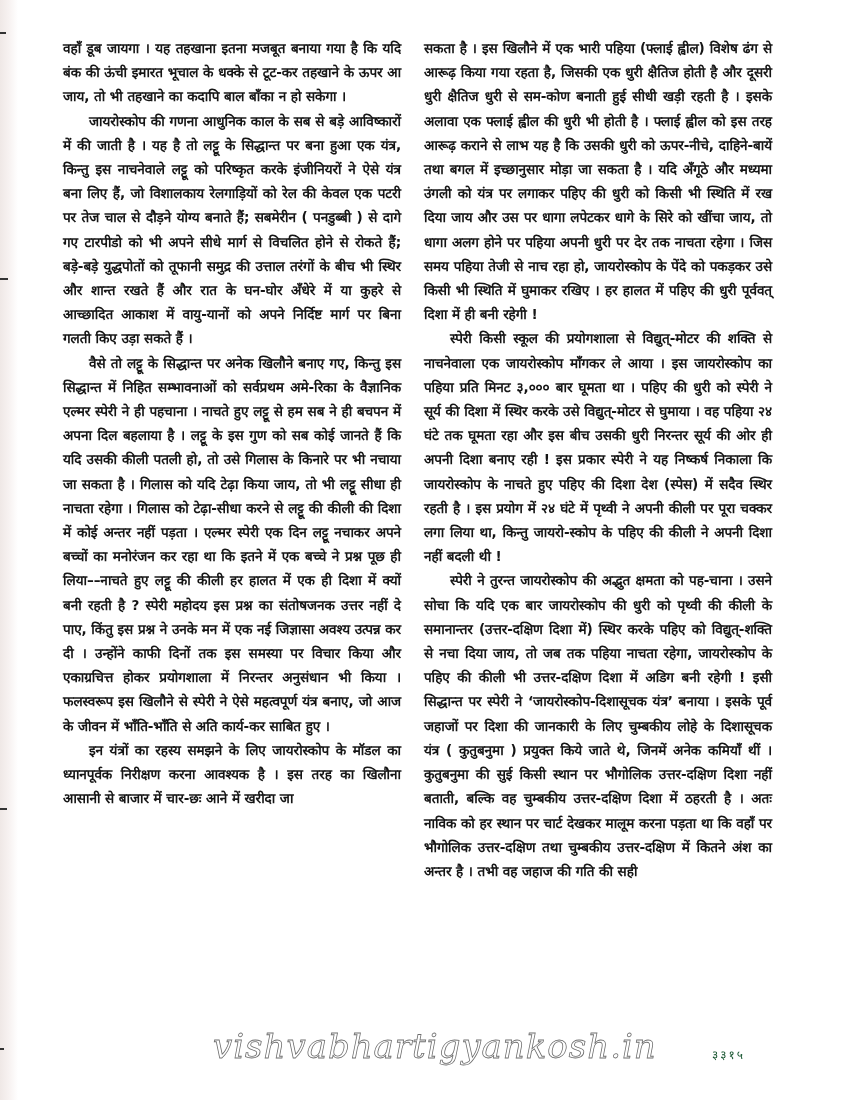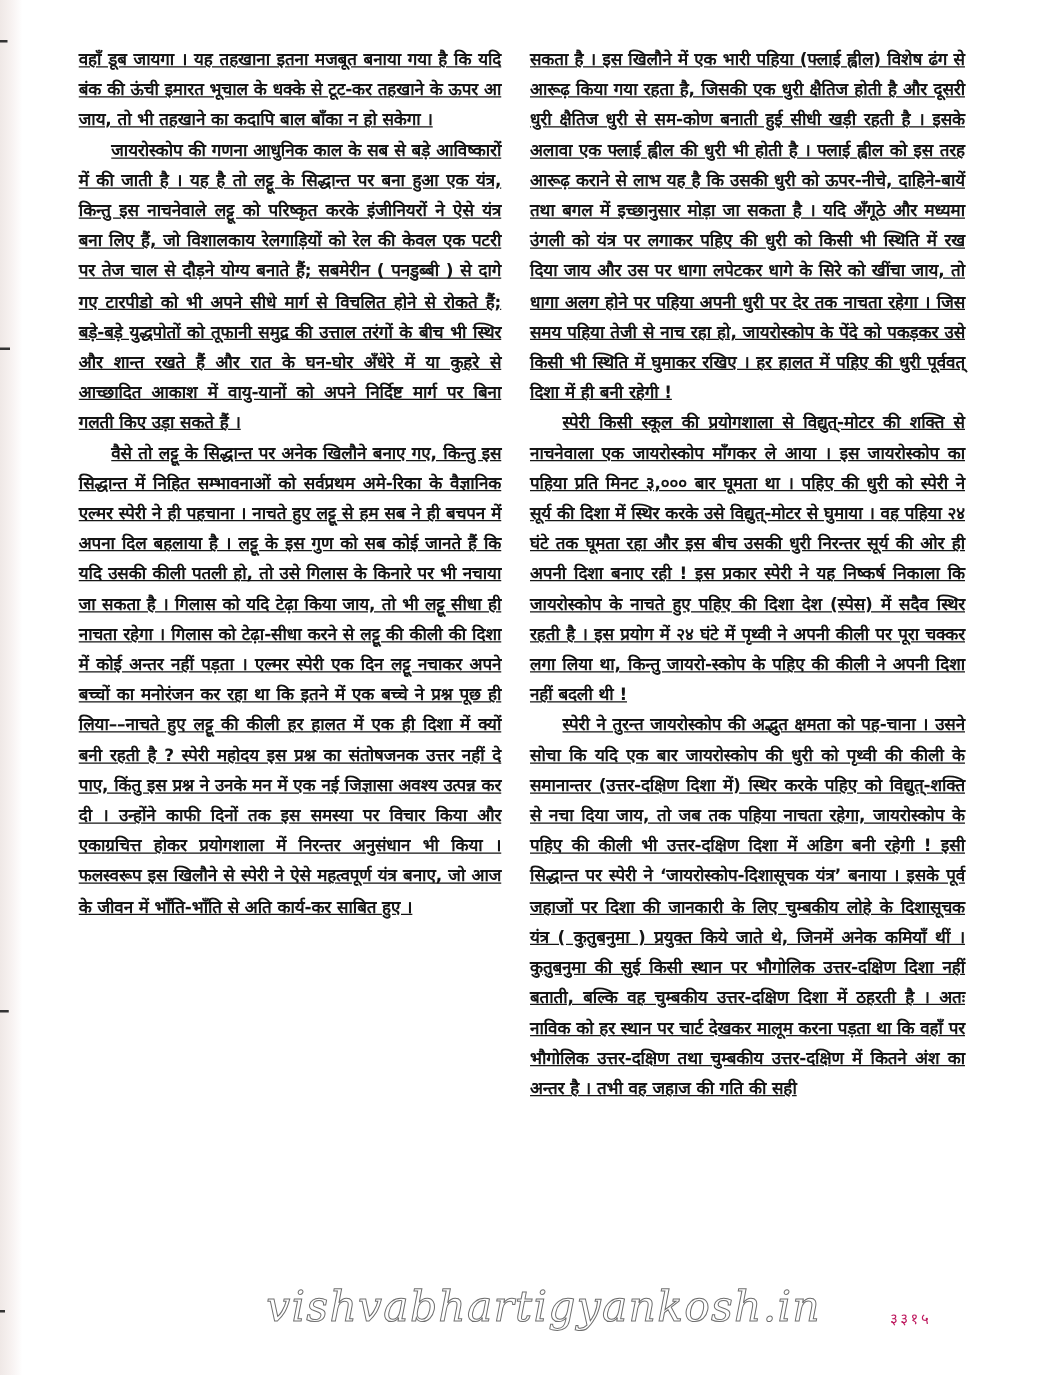--- a/index.html
+++ b/index.html
@@ -15,33 +15,33 @@
   }
   .edge-mark { position: absolute; left: 0; height: 2px; background: #333; }
   .page { position: absolute; left: 0; top: 0; width: 841px; height: 1100px; }
   .column {
     position: absolute; top: 36px;
     font-size: 13.6px; line-height: 24.2px; font-weight: bold;
     text-align: justify; letter-spacing: -0.1px;
   }
   .col-left { left: 63px; width: 338px; }
   .col-right { left: 424px; width: 348px; }
-  .column p { margin: 0; text-indent: 0; text-decoration: underline; }
+  .column p { margin: 0; text-indent: 0; }
   .column p.indent { text-indent: 26px; }
   .section-heading {
     text-align: center; font-weight: normal; font-size: 17px;
     margin: 18px 0 10px 0; line-height: 30px;
   }
   .footer-title {
     position: absolute; left: 55px; top: 1104px;
     font-size: 14px; color: #444; font-weight: normal;
   }
   .page-number {
     position: absolute; left: 712px; top: 1046px;
-    font-size: 12px; color: #be185d; letter-spacing: 2px;
+    font-size: 12px; color: #14532d; letter-spacing: 2px;
   }
   .watermark {
     position: absolute; left: 213px; top: 1026px;
     font-family: "DejaVu Serif", serif; font-style: italic;
     font-size: 34px; letter-spacing: 1px;
     color: transparent; -webkit-text-stroke: 0.8px #555;
     opacity: 0.85; white-space: nowrap;
   }
 </style>
 </head>
@@ -52,20 +52,21 @@
 <div class="edge-mark" style="top:278px;width:8px;"></div>
 <div class="edge-mark" style="top:808px;width:7px;"></div>
 <div class="edge-mark" style="top:1048px;width:4px;"></div>
 
 <div class="page">
 
   <div class="column col-left">
     <p>वहाँ डूब जायगा । यह तहखाना इतना मजबूत बनाया गया है कि यदि बंक की ऊंची इमारत भूचाल के धक्के से टूट-कर तहखाने के ऊपर आ जाय, तो भी तहखाने का कदापि बाल बाँका न हो सकेगा ।</p>
     <p class="indent">जायरोस्कोप की गणना आधुनिक काल के सब से बड़े आविष्कारों में की जाती है । यह है तो लट्टू के सिद्धान्त पर बना हुआ एक यंत्र, किन्तु इस नाचनेवाले लट्टू को परिष्कृत करके इंजीनियरों ने ऐसे यंत्र बना लिए हैं, जो विशालकाय रेलगाड़ियों को रेल की केवल एक पटरी पर तेज चाल से दौड़ने योग्य बनाते हैं; सबमेरीन ( पनडुब्बी ) से दागे गए टारपीडो को भी अपने सीधे मार्ग से विचलित होने से रोकते हैं; बड़े-बड़े युद्धपोतों को तूफानी समुद्र की उत्ताल तरंगों के बीच भी स्थिर और शान्त रखते हैं और रात के घन-घोर अँधेरे में या कुहरे से आच्छादित आकाश में वायु-यानों को अपने निर्दिष्ट मार्ग पर बिना गलती किए उड़ा सकते हैं ।</p>
     <p class="indent">वैसे तो लट्टू के सिद्धान्त पर अनेक खिलौने बनाए गए, किन्तु इस सिद्धान्त में निहित सम्भावनाओं को सर्वप्रथम अमे-रिका के वैज्ञानिक एल्मर स्पेरी ने ही पहचाना । नाचते हुए लट्टू से हम सब ने ही बचपन में अपना दिल बहलाया है । लट्टू के इस गुण को सब कोई जानते हैं कि यदि उसकी कीली पतली हो, तो उसे गिलास के किनारे पर भी नचाया जा सकता है । गिलास को यदि टेढ़ा किया जाय, तो भी लट्टू सीधा ही नाचता रहेगा । गिलास को टेढ़ा-सीधा करने से लट्टू की कीली की दिशा में कोई अन्तर नहीं पड़ता । एल्मर स्पेरी एक दिन लट्टू नचाकर अपने बच्चों का मनोरंजन कर रहा था कि इतने में एक बच्चे ने प्रश्न पूछ ही लिया––नाचते हुए लट्टू की कीली हर हालत में एक ही दिशा में क्यों बनी रहती है ? स्पेरी महोदय इस प्रश्न का संतोषजनक उत्तर नहीं दे पाए, किंतु इस प्रश्न ने उनके मन में एक नई जिज्ञासा अवश्य उत्पन्न कर दी । उन्होंने काफी दिनों तक इस समस्या पर विचार किया और एकाग्रचित्त होकर प्रयोगशाला में निरन्तर अनुसंधान भी किया । फलस्वरूप इस खिलौने से स्पेरी ने ऐसे महत्वपूर्ण यंत्र बनाए, जो आज के जीवन में भाँति-भाँति से अति कार्य-कर साबित हुए ।</p>
+    <p class="indent">इन यंत्रों का रहस्य समझने के लिए जायरोस्कोप के मॉडल का ध्यानपूर्वक निरीक्षण करना आवश्यक है । इस तरह का खिलौना आसानी से बाजार में चार-छः आने में खरीदा जा</p>
   </div>
 
   <div class="column col-right">
     <p>सकता है । इस खिलौने में एक भारी पहिया (फ्लाई ह्वील) विशेष ढंग से आरूढ़ किया गया रहता है, जिसकी एक धुरी क्षैतिज होती है और दूसरी धुरी क्षैतिज धुरी से सम-कोण बनाती हुई सीधी खड़ी रहती है । इसके अलावा एक फ्लाई ह्वील की धुरी भी होती है । फ्लाई ह्वील को इस तरह आरूढ़ कराने से लाभ यह है कि उसकी धुरी को ऊपर-नीचे, दाहिने-बायें तथा बगल में इच्छानुसार मोड़ा जा सकता है । यदि अँगूठे और मध्यमा उंगली को यंत्र पर लगाकर पहिए की धुरी को किसी भी स्थिति में रख दिया जाय और उस पर धागा लपेटकर धागे के सिरे को खींचा जाय, तो धागा अलग होने पर पहिया अपनी धुरी पर देर तक नाचता रहेगा । जिस समय पहिया तेजी से नाच रहा हो, जायरोस्कोप के पेंदे को पकड़कर उसे किसी भी स्थिति में घुमाकर रखिए । हर हालत में पहिए की धुरी पूर्ववत् दिशा में ही बनी रहेगी !</p>
     <p class="indent">स्पेरी किसी स्कूल की प्रयोगशाला से विद्युत्-मोटर की शक्ति से नाचनेवाला एक जायरोस्कोप माँगकर ले आया । इस जायरोस्कोप का पहिया प्रति मिनट ३,००० बार घूमता था । पहिए की धुरी को स्पेरी ने सूर्य की दिशा में स्थिर करके उसे विद्युत्-मोटर से घुमाया । वह पहिया २४ घंटे तक घूमता रहा और इस बीच उसकी धुरी निरन्तर सूर्य की ओर ही अपनी दिशा बनाए रही ! इस प्रकार स्पेरी ने यह निष्कर्ष निकाला कि जायरोस्कोप के नाचते हुए पहिए की दिशा देश (स्पेस) में सदैव स्थिर रहती है । इस प्रयोग में २४ घंटे में पृथ्वी ने अपनी कीली पर पूरा चक्कर लगा लिया था, किन्तु जायरो-स्कोप के पहिए की कीली ने अपनी दिशा नहीं बदली थी !</p>
     <p class="indent">स्पेरी ने तुरन्त जायरोस्कोप की अद्भुत क्षमता को पह-चाना । उसने सोचा कि यदि एक बार जायरोस्कोप की धुरी को पृथ्वी की कीली के समानान्तर (उत्तर-दक्षिण दिशा में) स्थिर करके पहिए को विद्युत्-शक्ति से नचा दिया जाय, तो जब तक पहिया नाचता रहेगा, जायरोस्कोप के पहिए की कीली भी उत्तर-दक्षिण दिशा में अडिग बनी रहेगी ! इसी सिद्धान्त पर स्पेरी ने ‘जायरोस्कोप-दिशासूचक यंत्र’ बनाया । इसके पूर्व जहाजों पर दिशा की जानकारी के लिए चुम्बकीय लोहे के दिशासूचक यंत्र ( कुतुबनुमा ) प्रयुक्त किये जाते थे, जिनमें अनेक कमियाँ थीं । कुतुबनुमा की सुई किसी स्थान पर भौगोलिक उत्तर-दक्षिण दिशा नहीं बताती, बल्कि वह चुम्बकीय उत्तर-दक्षिण दिशा में ठहरती है । अतः नाविक को हर स्थान पर चार्ट देखकर मालूम करना पड़ता था कि वहाँ पर भौगोलिक उत्तर-दक्षिण तथा चुम्बकीय उत्तर-दक्षिण में कितने अंश का अन्तर है । तभी वह जहाज की गति की सही</p>
   </div>
 
   <div class="footer-title">घड़ियाँ, जायरोस्कोप, एस्कलेटर आदि</div>
   <div class="watermark">vishvabhartigyankosh.in</div>

